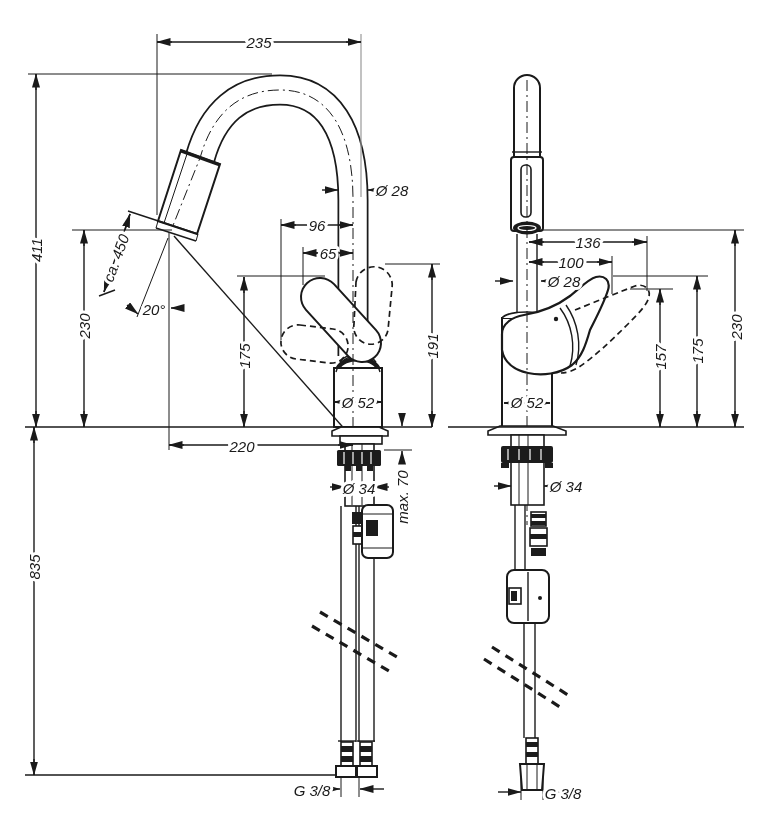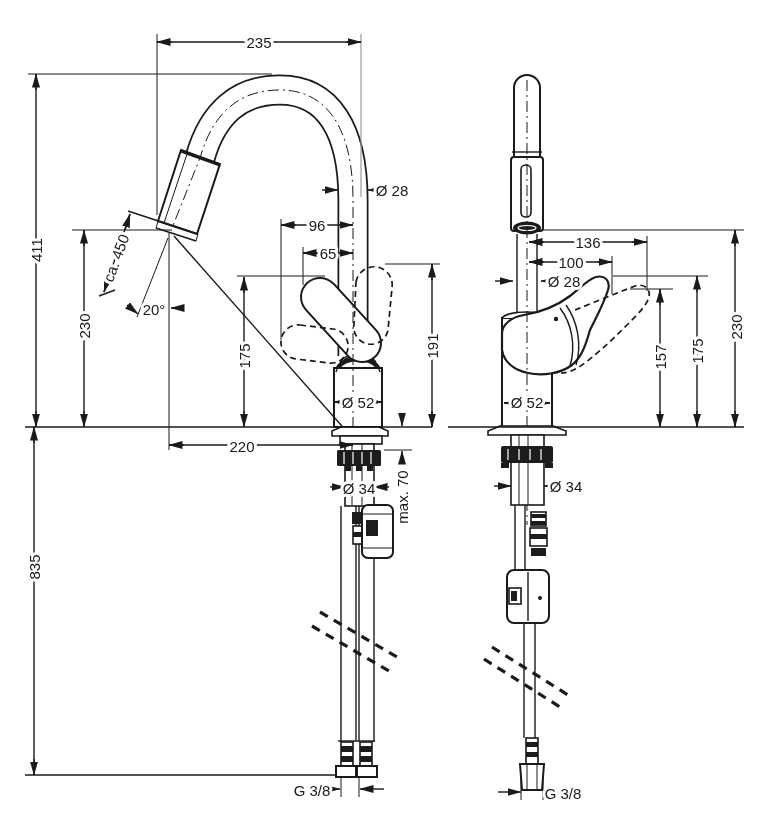--- a/index.html
+++ b/index.html
@@ -1,16 +1,16 @@
 <!DOCTYPE html>
 <html><head>
 <meta charset="utf-8">
 <style>
   html,body{margin:0;padding:0;background:#ffffff;}
-  .stage{position:relative;width:760px;height:839px;background:#fff;overflow:hidden;}
+  .stage{position:relative;width:760px;height:839px;background:#fff;overflow:hidden;font-style:italic;}
   svg{position:absolute;left:0;top:0;}
   svg text{
     font-family:"Liberation Sans", sans-serif;
     font-size:15px;
     fill:#1a1a1a;
     dominant-baseline:central;
     text-anchor:middle;
   }
   svg text.halo{paint-order:stroke;stroke:#ffffff;stroke-width:6px;stroke-linejoin:round;}
   .ln{stroke:#1a1a1a;stroke-width:1.4;fill:none;}

